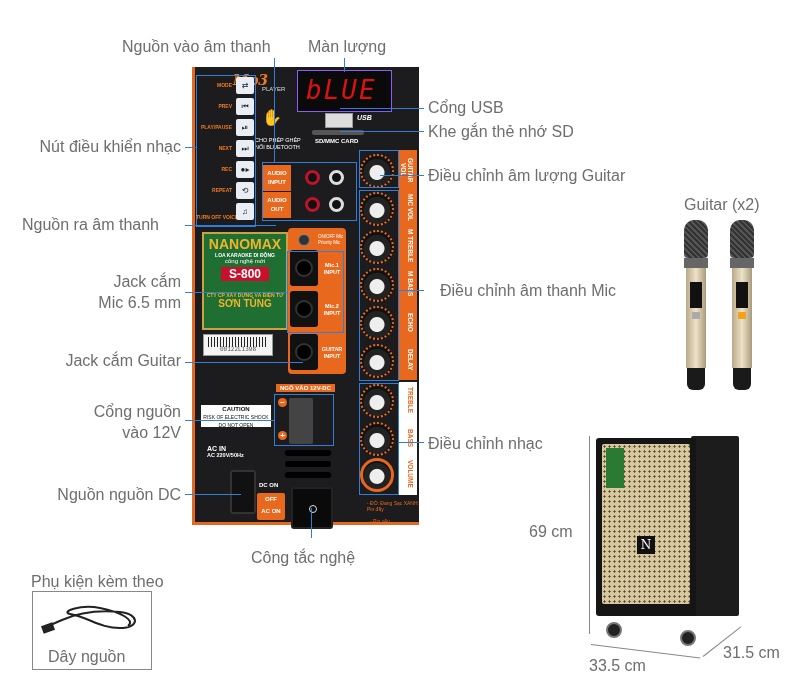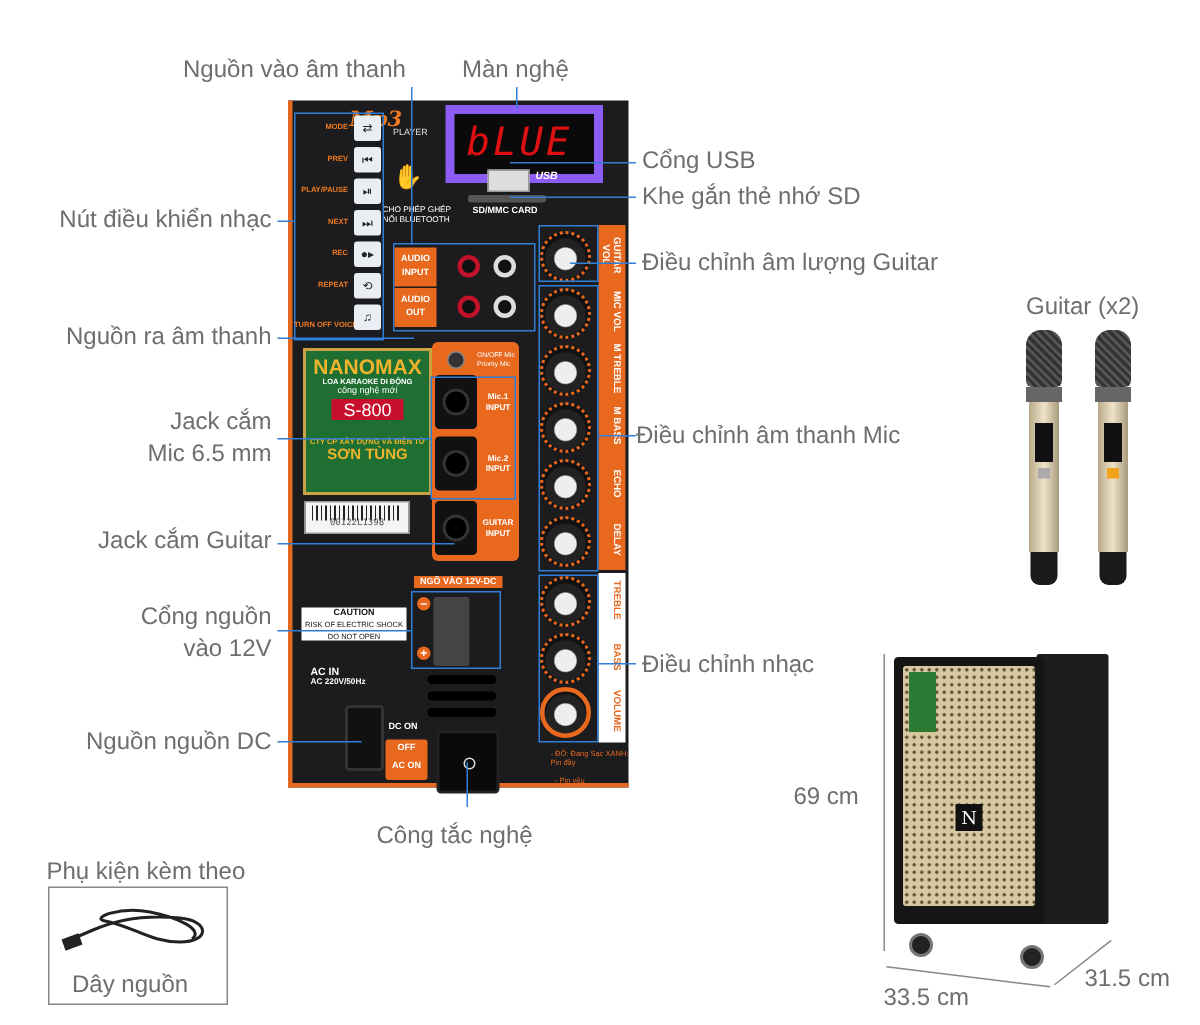--- a/index.html
+++ b/index.html
@@ -3,36 +3,36 @@
 <meta charset="utf-8">
 <style>
   html,body{margin:0;padding:0;background:#fff;}
   body{width:800px;height:683px;position:relative;overflow:hidden;font-family:"Liberation Sans",sans-serif;color:#666;}
   .lbl{position:absolute;font-size:16px;color:#6e6e6e;white-space:nowrap;line-height:19px;}
   .lbl.r{}
   .line{position:absolute;background:#2f7fd8;}
   .panel{position:absolute;left:192px;top:67px;width:227px;height:458px;background:#1c1c1e;border-left:3px solid #e2691f;border-bottom:3px solid #e2691f;box-sizing:border-box;}
   .mp3{position:absolute;left:233px;top:72px;color:#f07a20;font-style:italic;font-family:"DejaVu Serif",serif;font-size:14px;font-weight:bold;}
   .mp3sub{position:absolute;left:262px;top:86px;color:#ddd;font-size:6px;}
-  .display{position:absolute;left:297px;top:70px;width:93px;height:40px;background:#0a0a0a;border:6px solid #8b5cf6;}
+  .display{position:absolute;left:297px;top:70px;width:93px;height:40px;background:#0a0a0a;border:1px solid #8b5cf6;}
   .display span{position:absolute;left:8px;top:4px;font-family:"DejaVu Sans Mono",monospace;font-size:26px;color:#d11;letter-spacing:2px;font-style:italic;}
   .btncol{position:absolute;left:196px;top:75px;width:60px;height:150px;}
   .btnrow{position:absolute;left:0;width:60px;height:18px;}
   .btnrow .t{position:absolute;right:24px;top:5px;font-size:5px;color:#f07a20;font-weight:bold;}
   .btnrow .k{position:absolute;right:2px;top:0;width:18px;height:17px;background:#e8eef4;border-radius:2px;font-size:8px;color:#222;text-align:center;line-height:17px;}
   .box{position:absolute;border:1.5px solid #2f7fd8;box-sizing:border-box;}
   .audio{position:absolute;left:263px;top:163px;width:93px;height:57px;}
   .audio .tag{position:absolute;left:0;width:28px;height:26px;background:#e8681e;color:#fff;font-size:6px;font-weight:bold;text-align:center;line-height:9px;padding-top:4px;box-sizing:border-box;}
   .rca{position:absolute;width:15px;height:15px;border-radius:50%;box-sizing:border-box;border:3px solid #ddd;background:#111;}
   .rca.red{border-color:#c1122b;}
   .plate{position:absolute;left:202px;top:232px;width:86px;height:98px;background:#1f6e32;border:2px solid #c9a343;box-sizing:border-box;text-align:center;}
   .plate .brand{color:#f0b42c;font-weight:bold;font-size:14px;margin-top:2px;}
   .plate .l1{color:#fff;font-size:5px;font-weight:bold;}
   .plate .l2{color:#fff;font-size:6px;}
-  .plate .model{display:inline-block;background:#c8102e;color:#fff;font-weight:normal;font-size:12px;padding:0 8px;margin:1px 0;}
+  .plate .model{display:inline-block;background:#c8102e;color:#fff;font-weight:bold;font-size:12px;padding:0 8px;margin:1px 0;}
   .plate .cp{color:#f0b42c;font-size:5px;font-weight:bold;margin-top:10px;}
   .plate .st{color:#f0b42c;font-size:10px;font-weight:bold;}
   .barcode{position:absolute;left:203px;top:334px;width:68px;height:20px;background:#f4f4f4;border:1px solid #999;font-family:"DejaVu Sans Mono",monospace;font-size:6px;color:#555;text-align:center;line-height:28px;
     background-image:repeating-linear-gradient(90deg,#222 0 1px,#f4f4f4 1px 3px);background-size:60px 10px;background-repeat:no-repeat;background-position:4px 2px;}
   .jackpanel{position:absolute;left:288px;top:228px;width:58px;height:146px;background:#e8681e;border-radius:4px;}
   .jack{position:absolute;left:2px;width:28px;height:36px;background:#111;border-radius:3px;}
   .jack i{position:absolute;left:5px;top:9px;width:18px;height:18px;border-radius:50%;background:#000;border:2px solid #333;box-sizing:border-box;}
   .jack-label{position:absolute;left:32px;color:#fff;font-size:5.5px;font-weight:bold;line-height:7px;text-align:center;width:24px;}
   .knobcol{position:absolute;left:358px;top:150px;width:58px;height:345px;}
   .knob{position:absolute;left:2px;width:34px;height:34px;border-radius:50%;border:2px dotted #e8681e;box-sizing:border-box;background:radial-gradient(circle at 50% 55%,#eee 0 7px,#222 8px 13px,#111 14px);}
@@ -218,29 +218,29 @@
 <div class="line" style="left:185px;top:225px;width:91px;height:1px"></div>
 <div class="line" style="left:185px;top:292px;width:103px;height:1px"></div>
 <div class="line" style="left:399px;top:290px;width:25px;height:1px"></div>
 <div class="line" style="left:185px;top:362px;width:118px;height:1px"></div>
 <div class="line" style="left:185px;top:420px;width:89px;height:1px"></div>
 <div class="line" style="left:399px;top:442px;width:25px;height:1px"></div>
 <div class="line" style="left:185px;top:494px;width:56px;height:1px"></div>
 <div class="line" style="left:311px;top:508px;width:1px;height:30px"></div>
 
 <div class="lbl" style="left:122px;top:37px">Nguồn vào âm thanh</div>
-<div class="lbl" style="left:308px;top:37px">Màn nghệ</div>
+<div class="lbl" style="left:308px;top:37px">Màn lượng</div>
 <div class="lbl" style="left:428px;top:98px">Cổng USB</div>
 <div class="lbl" style="left:428px;top:122px">Khe gắn thẻ nhớ SD</div>
 <div class="lbl r" style="right:619px;top:137px">Nút điều khiển nhạc</div>
 <div class="lbl" style="left:428px;top:166px">Điều chỉnh âm lượng Guitar</div>
-<div class="lbl r" style="right:619px;top:215px">Nguồn ra âm thanh</div>
+<div class="lbl r" style="right:641px;top:215px">Nguồn ra âm thanh</div>
 <div class="lbl r" style="right:619px;top:272px">Jack cắm</div>
 <div class="lbl r" style="right:619px;top:293px">Mic 6.5 mm</div>
-<div class="lbl" style="left:424px;top:281px">Điều chỉnh âm thanh Mic</div>
+<div class="lbl" style="left:440px;top:281px">Điều chỉnh âm thanh Mic</div>
 <div class="lbl r" style="right:619px;top:351px">Jack cắm Guitar</div>
 <div class="lbl r" style="right:619px;top:402px">Cổng nguồn</div>
 <div class="lbl r" style="right:619px;top:423px">vào 12V</div>
 <div class="lbl" style="left:428px;top:434px">Điều chỉnh nhạc</div>
 <div class="lbl r" style="right:619px;top:485px">Nguồn nguồn DC</div>
 <div class="lbl" style="left:251px;top:548px">Công tắc nghệ</div>
 
 <div class="lbl" style="left:684px;top:195px">Guitar (x2)</div>
 <div class="mic" style="left:684px;top:220px">
   <div class="head"></div>

